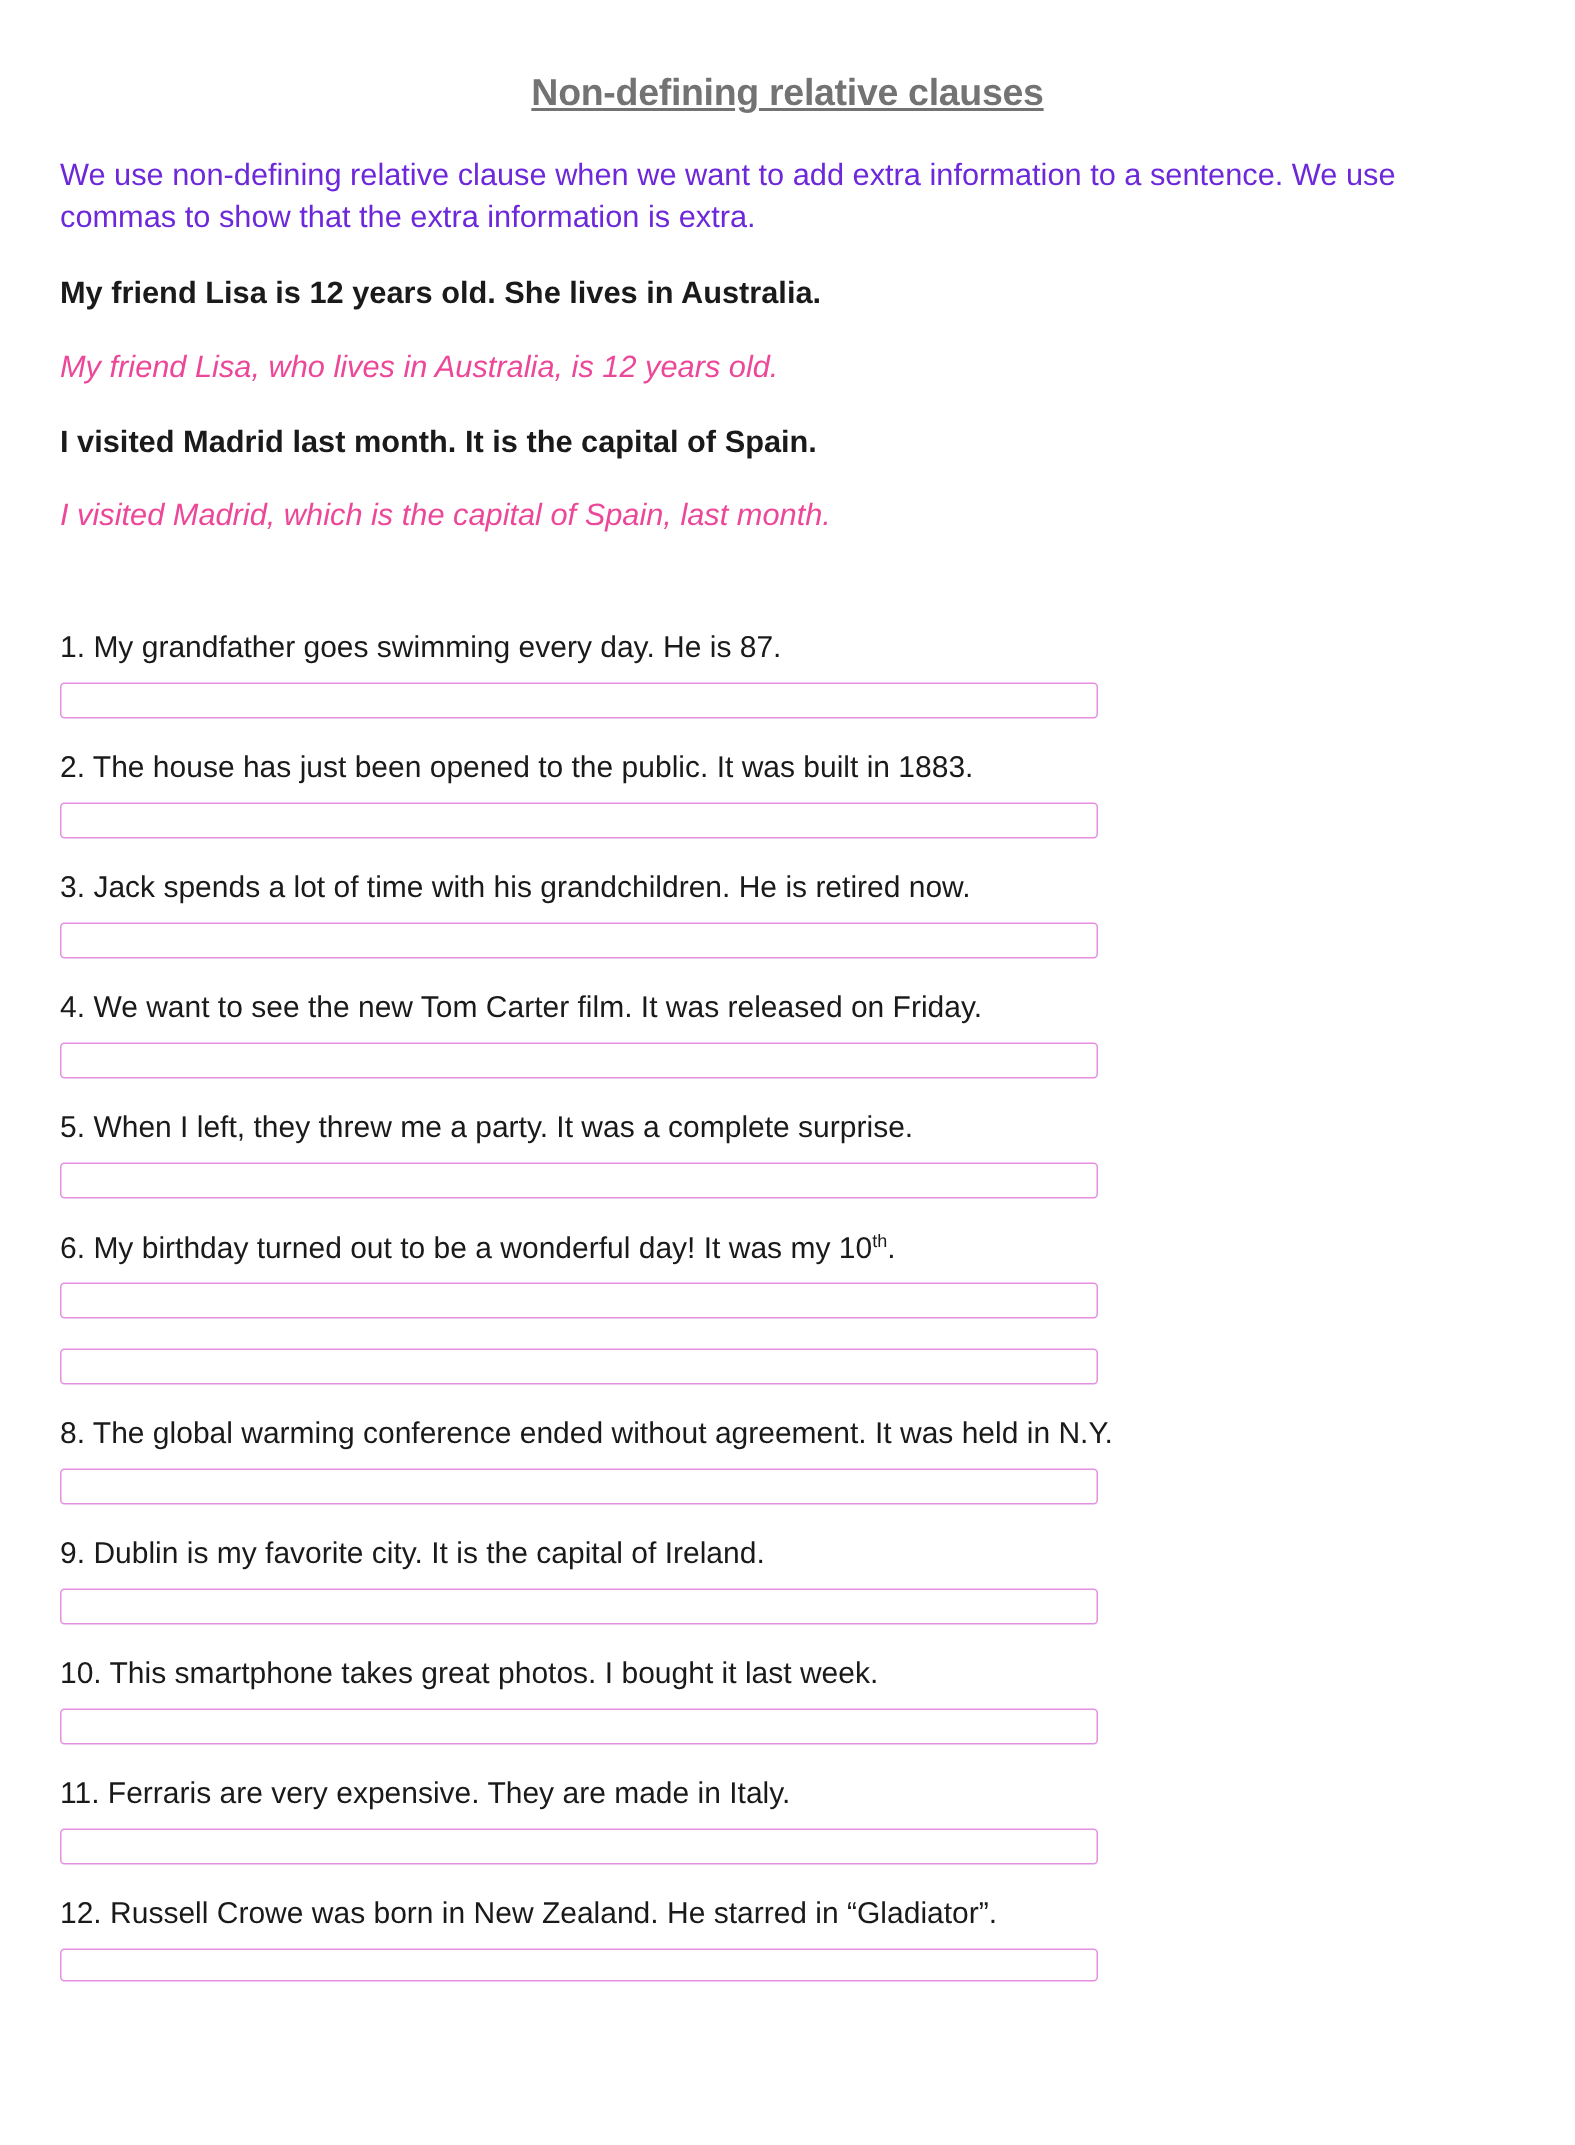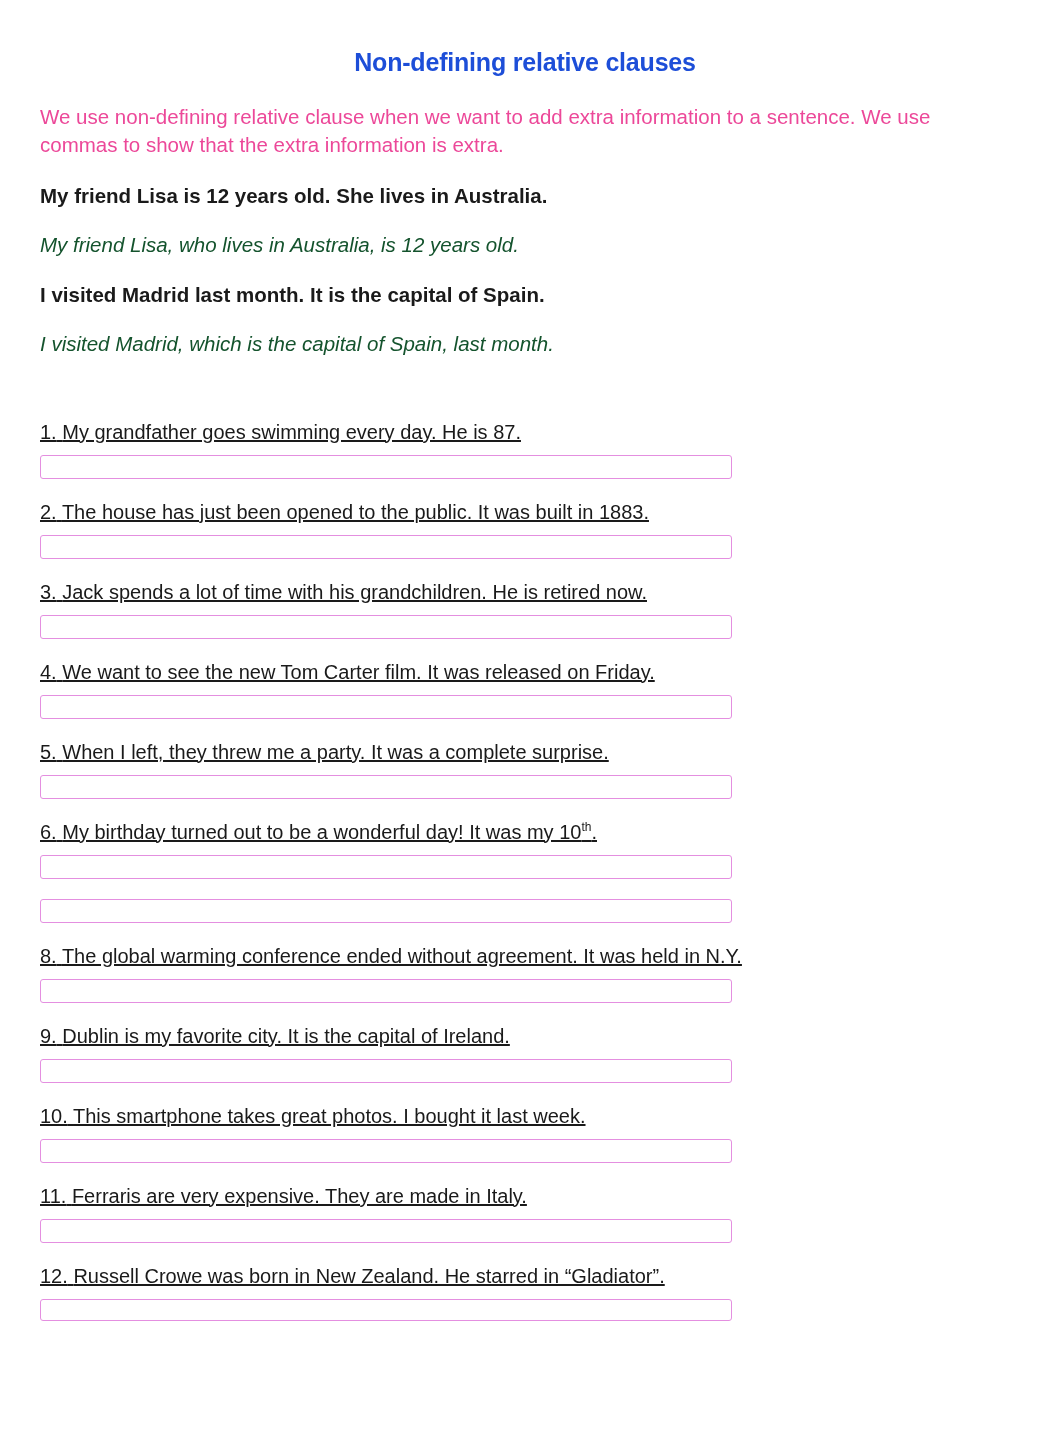--- a/index.html
+++ b/index.html
@@ -19,59 +19,59 @@
     position: relative;
     width: 1050px;
     height: 1430px;
     box-sizing: border-box;
     padding: 0 40px;
   }
   .title {
     text-align: center;
     font-size: 25px;
     font-weight: bold;
+    text-decoration: underline;
     margin: 48px 0 0 0;
     letter-spacing: -0.2px;
-    color: #1d4ed8;
+    color: #737373;
   }
   .intro {
     font-size: 20.5px;
     line-height: 1.38;
     margin: 26px 0 0 0;
-    color: #ec4899;
+    color: #6d28d9;
   }
   .example {
     font-size: 20.5px;
     line-height: 1.38;
     margin: 22px 0 0 0;
     color: #1a1a1a;
     font-weight: bold;
   }
   .answer-line {
     font-size: 20.5px;
     line-height: 1.38;
     margin: 21px 0 0 0;
-    color: #14532d;
+    color: #ec4899;
     font-style: italic;
   }
   .spacer {
     height: 40px;
   }
   .exercise {
     margin-top: 20px;
   }
   .exercise:first-of-type {
     margin-top: 0;
   }
   .q-text {
     font-size: 20px;
     line-height: 1.35;
     color: #1a1a1a;
     margin: 0 0 9px 0;
-    text-decoration: underline;
   }
   .q-text sup {
     font-size: 12px;
     vertical-align: super;
   }
   .blank {
     width: 692px;
     height: 24px;
     box-sizing: border-box;
     border: 1px solid #e48fe0;

